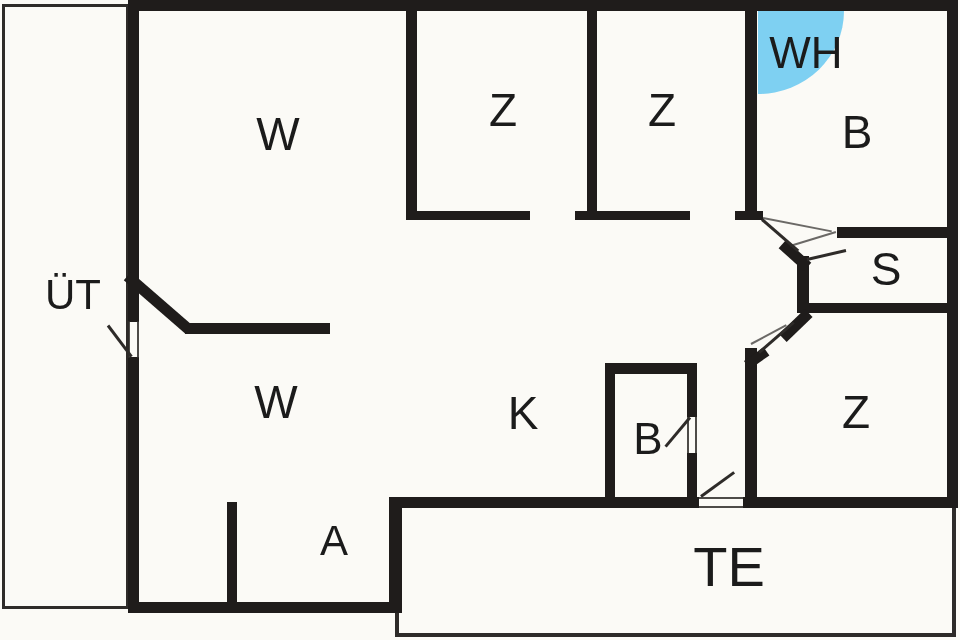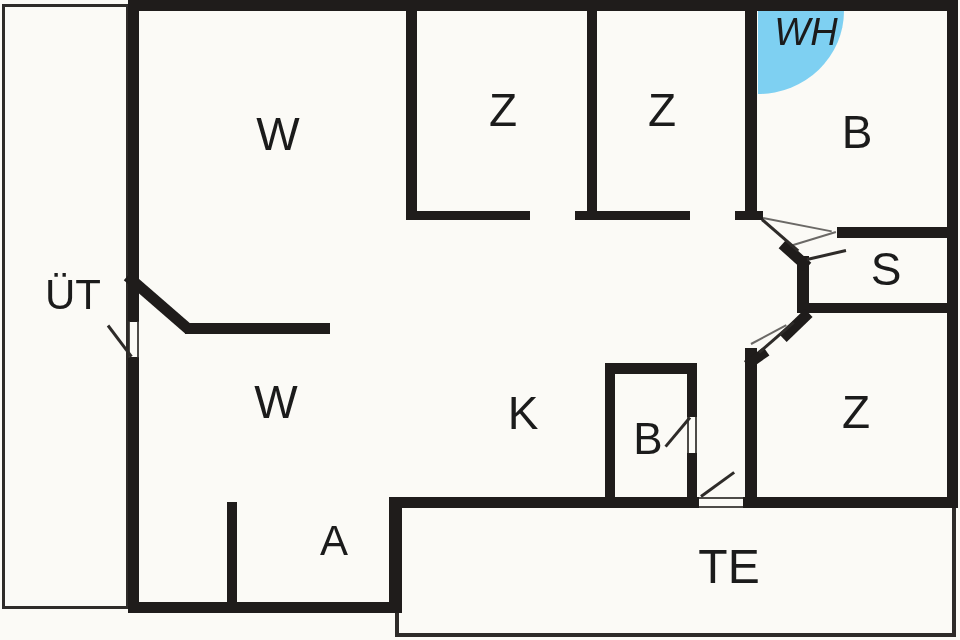--- a/index.html
+++ b/index.html
@@ -80,22 +80,22 @@
   <div class="jamb" style="left:137px;top:321px;width:2px;height:37px;"></div>
   <div class="jamb" style="left:699px;top:497px;width:44px;height:2px;"></div>
   <div class="jamb" style="left:699px;top:506px;width:44px;height:2px;"></div>
   <div class="jamb" style="left:687px;top:417px;width:2px;height:36px;"></div>
   <div class="jamb" style="left:695px;top:417px;width:2px;height:36px;"></div>
 
   <span class="room-label" style="left:73px;top:295px;font-size:42px;">ÜT</span>
   <span class="room-label" style="left:278px;top:134px;font-size:46px;">W</span>
   <span class="room-label" style="left:503px;top:110px;font-size:46px;">Z</span>
   <span class="room-label" style="left:662px;top:110px;font-size:46px;">Z</span>
-  <span class="room-label" style="left:806px;top:32px;font-size:38px;font-style:italic;">WH</span>
+  <span class="room-label" style="left:806px;top:53px;font-size:44px;">WH</span>
   <span class="room-label" style="left:857px;top:132px;font-size:46px;">B</span>
   <span class="room-label" style="left:886px;top:269px;font-size:46px;">S</span>
   <span class="room-label" style="left:276px;top:402px;font-size:46px;">W</span>
   <span class="room-label" style="left:523px;top:413px;font-size:46px;">K</span>
   <span class="room-label" style="left:648px;top:439px;font-size:44px;">B</span>
   <span class="room-label" style="left:856px;top:412px;font-size:46px;">Z</span>
   <span class="room-label" style="left:334px;top:541px;font-size:42px;">A</span>
-  <span class="room-label" style="left:729px;top:567px;font-size:48px;">TE</span>
+  <span class="room-label" style="left:729px;top:567px;font-size:56px;">TE</span>
 </div>
 
 </body></html>

